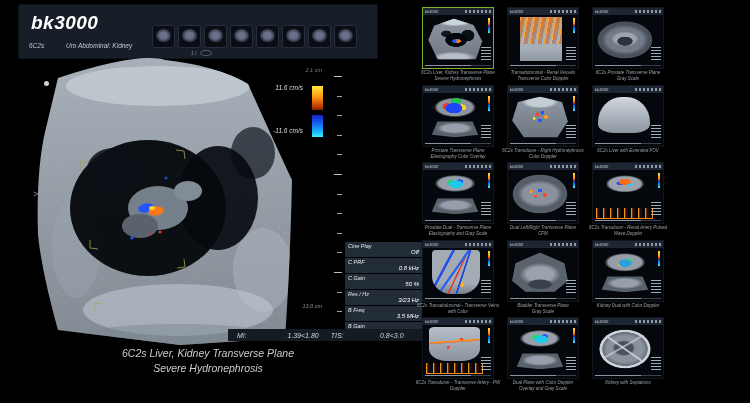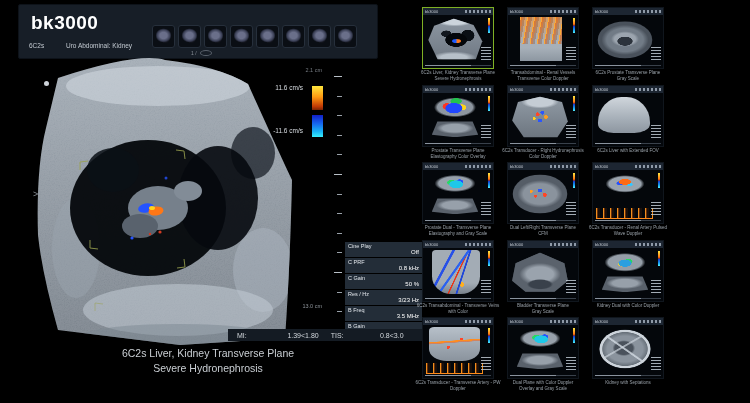--- a/index.html
+++ b/index.html
@@ -1,17 +1,17 @@
 <!DOCTYPE html>
 <html><head>
 <meta charset="utf-8">
 <style>
   html,body{margin:0;padding:0;background:#000;}
   .stage{position:relative;width:679px;height:403px;background:#000;overflow:hidden;
-         font-family:"Liberation Sans",sans-serif;color:#cfd5da;}
+         font-family:"Liberation Sans",sans-serif;color:#cfd5da;font-style:italic;}
   
   .hdr{position:absolute;left:18px;top:4px;width:358px;height:53px;background:#171e27;
        border:1px solid #0d1219;border-radius:2px;}
   .logo{position:absolute;left:12px;top:7px;font-size:19px;font-weight:bold;color:#ffffff;letter-spacing:.5px;}
   .probe{position:absolute;left:10px;top:37px;font-size:6.5px;color:#c3cad1;}
   .preset{position:absolute;left:47px;top:37px;font-size:6.5px;color:#c3cad1;}
   .cine{position:absolute;left:133px;top:20px;display:flex;gap:3px;}
   .cine-thumb{width:21px;height:21px;border-radius:3px;background:
       radial-gradient(ellipse 45% 40% at 50% 45%,#6a6f8a 0 38%,#3a3f55 68%,transparent 85%),
       radial-gradient(ellipse 30% 25% at 58% 62%,#14161f 0 60%,transparent 80%),#0a0e14;

